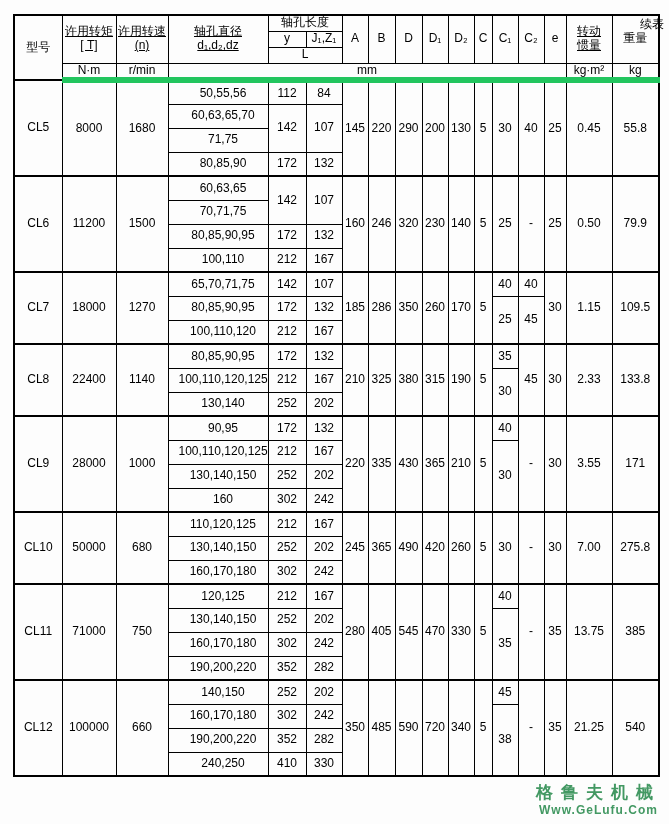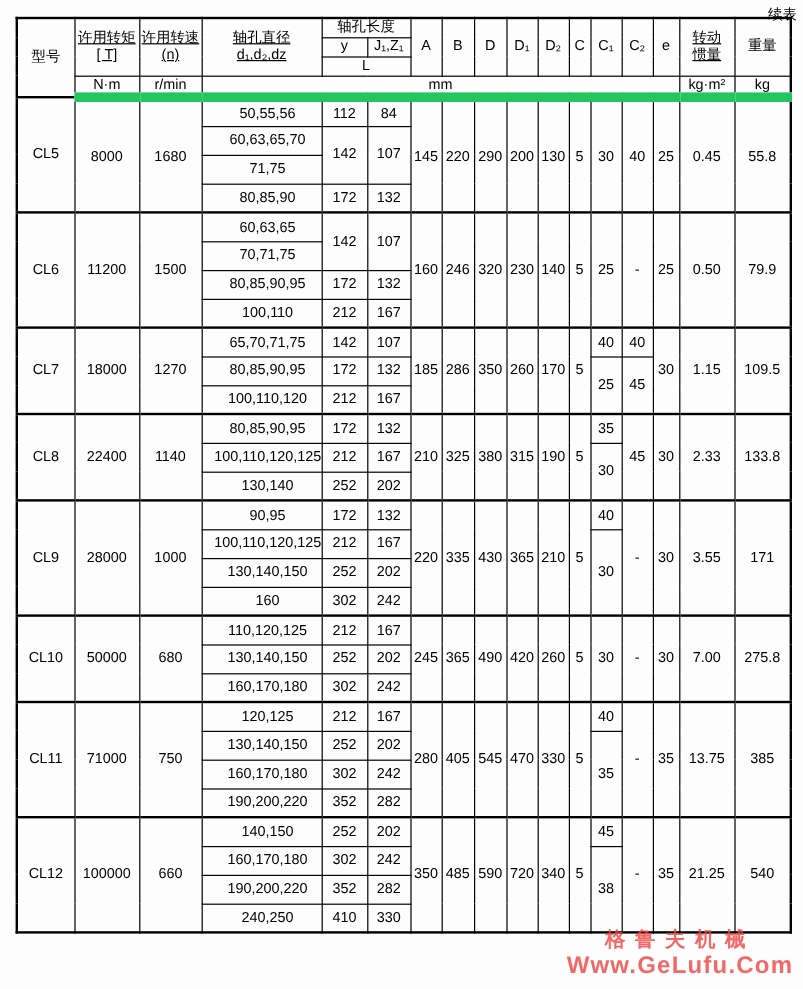--- a/index.html
+++ b/index.html
@@ -2,44 +2,44 @@
 <html><head>
 <meta charset="utf-8">
 <style>
   * { box-sizing: border-box; }
   html, body { margin: 0; padding: 0; }
   body {
     width: 669px; height: 824px; position: relative; overflow: hidden;
     background: #fdfdfd; color: #000;
     font-family: "Liberation Sans", "DejaVu Sans", sans-serif;
   }
-  .continued { position: absolute; top: 4px; right: 5px; font-size: 12px; }
+  .continued { position: absolute; top: 16px; right: 5px; font-size: 12px; }
   table.spec-table {
     position: absolute; top: 14px; left: 13px;
     width: 645px; border-collapse: collapse; table-layout: fixed;
     border: 2px solid #000;
   }
   .spec-table th, .spec-table td {
     border: 1px solid #000; text-align: center; vertical-align: middle;
     font-size: 12px; font-weight: normal; padding: 0; line-height: 1.15;
     overflow: hidden;
   }
   .spec-table thead th, .spec-table thead td { height: 16px; }
   .pre { white-space: pre-line; text-decoration: underline; }
-  .units-row td { border-bottom: 8px solid #22c55e; height: 16px; }
+  .units-row td { border-bottom: 6px solid #22c55e; height: 16px; }
   tbody td { height: 24px; }
   tbody td.d-cell { text-align: center; padding-left: 10px; }
   tbody tr.group-start td { border-top: 2px solid #000; }
   .bl2 { border-left: 2px solid #000; }
   .watermark {
     position: absolute; right: 8px; bottom: 6px; text-align: center;
     font-weight: bold; opacity: 0.8; line-height: 1.25;
   }
   .watermark .wm1 { font-size: 17px; letter-spacing: 8px; }
-  .watermark .wm2 { font-size: 20px; letter-spacing: 1px; }
+  .watermark .wm2 { font-size: 12px; letter-spacing: 1px; }
 </style>
 </head>
 <body>
 
 <div class="continued">续表</div>
 
 <table class="spec-table">
   <colgroup>
     <col style="width:48px">
       <col style="width:54px">
@@ -353,16 +353,16 @@
         <td>282</td>
       </tr>
       <tr>
         <td class="d-cell">240,250</td>
         <td>410</td>
         <td>330</td>
       </tr>
     </tbody>
 </table>
 
-<div class="watermark" style="color: #ef4444; margin-top: 28px;">
+<div class="watermark" style="color: #15803d; margin-top: 28px;">
   <div class="wm1">格鲁夫机械</div>
   <div class="wm2">Www.GeLufu.Com</div>
 </div>
 
 </body></html>

